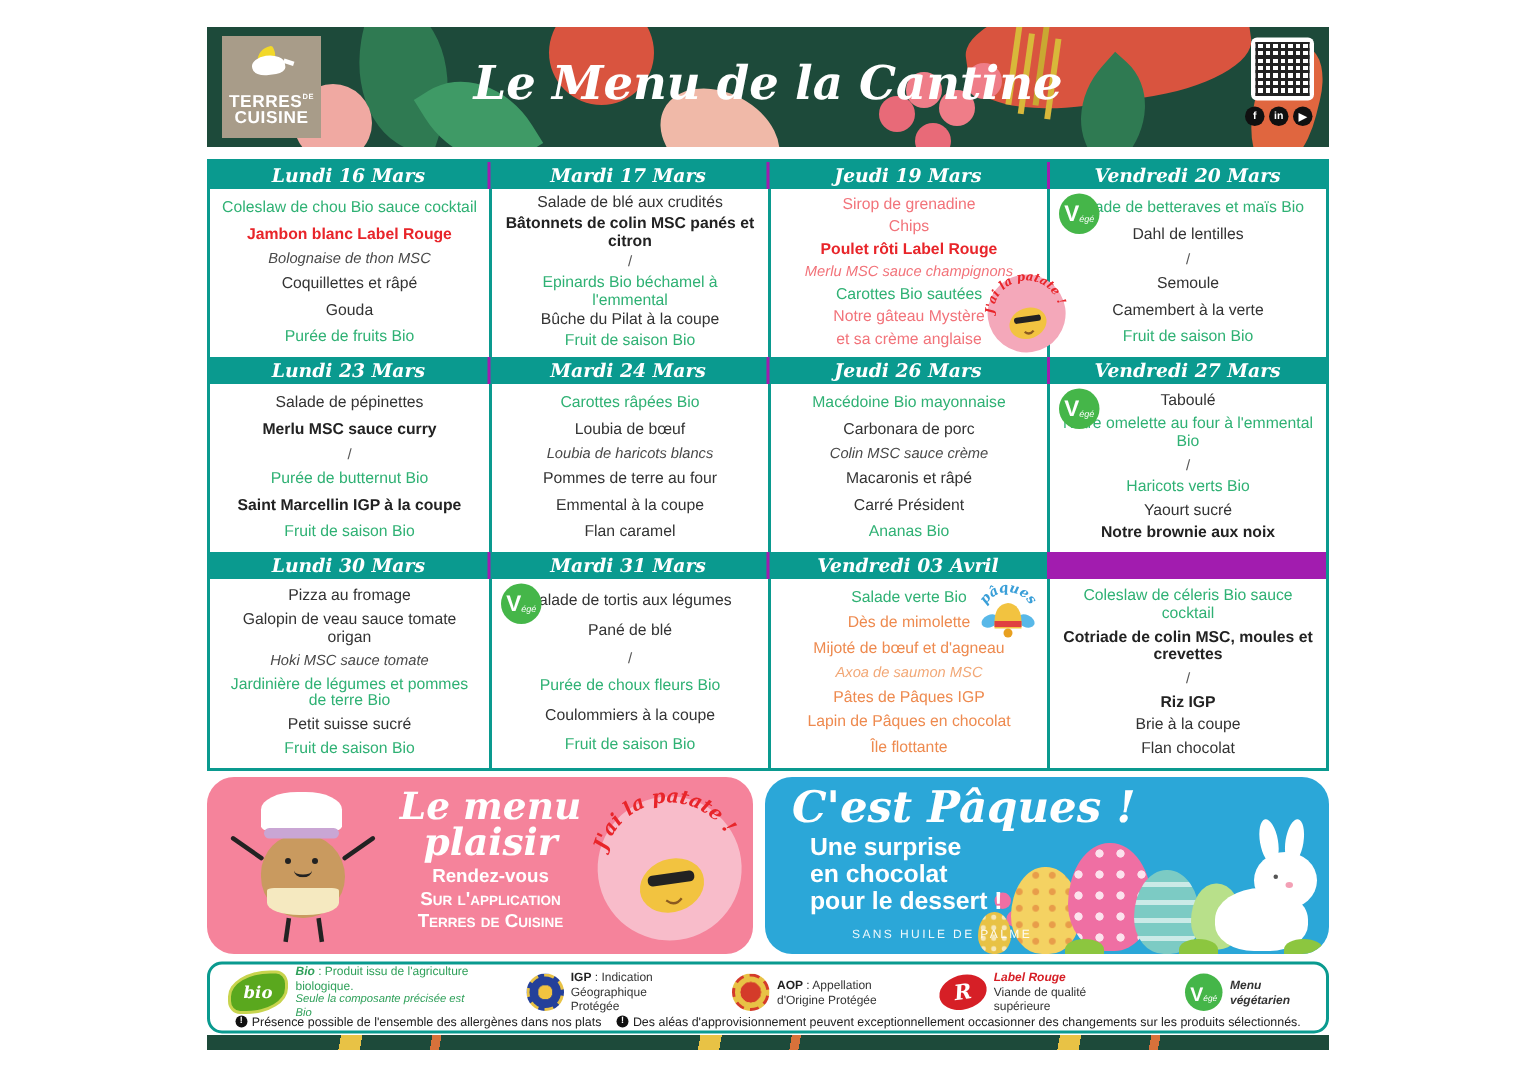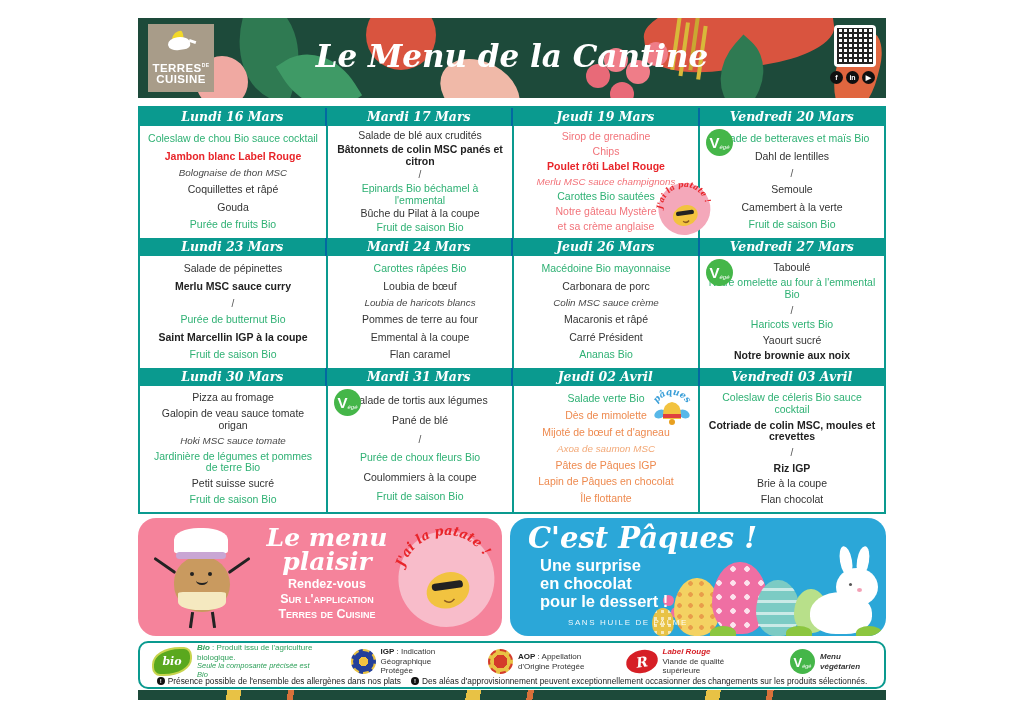--- a/index.html
+++ b/index.html
@@ -33,21 +33,21 @@
   .logo-text{position:absolute;left:0;right:0;bottom:6px;text-align:center;color:#fff;font-weight:bold;font-size:11.5px;line-height:1.02;letter-spacing:.4px;}
   .logo-text sup{font-size:5px;}
   .header-title{position:absolute;left:0;right:0;top:20px;text-align:center;color:#fff;font-size:31px;z-index:3;}
   .qr{position:absolute;right:10px;top:7px;width:42px;height:42px;background:#fff;border-radius:4px;padding:3px;box-sizing:border-box;z-index:4;}
   .qr-inner{width:100%;height:100%;background-image:repeating-linear-gradient(0deg,#222 0 2px,transparent 2px 5px),repeating-linear-gradient(90deg,#222 0 2px,transparent 2px 5px);}
   .socials{position:absolute;right:11px;top:53px;display:flex;gap:3px;z-index:4;}
   .soc{width:13px;height:13px;border-radius:50%;background:#101010;color:#fff;font-size:7px;font-weight:bold;display:flex;align-items:center;justify-content:center;}
 
   
   .menu-table{position:absolute;left:138px;top:106px;width:748px;border:2px solid var(--teal);box-sizing:border-box;background:#fff;}
-  .date-band{display:grid;grid-template-columns:repeat(4,1fr);gap:2px;background:#0369a1;}
+  .date-band{display:grid;grid-template-columns:repeat(4,1fr);gap:2px;background:#a21caf;}
   .date-cell{background:var(--teal);color:#fff;text-align:center;font-family:"DejaVu Serif",serif;font-style:italic;font-weight:bold;font-size:12.5px;padding:1px 0 2px;}
   .week-row{display:grid;grid-template-columns:repeat(4,1fr);}
   .week-row.w1,.week-row.w2{height:112px;}
   .week-row.w3{height:126px;}
   .day-cell{position:relative;display:flex;flex-direction:column;justify-content:space-evenly;align-items:center;text-align:center;padding:2px 8px;box-sizing:border-box;border-left:2px solid var(--teal);}
   .day-cell:first-child{border-left:none;}
   .item{font-size:10.5px;line-height:1.12;color:var(--dark);}
   .item.green{color:var(--green);text-align:center;}
   .item.dark-bold{font-weight:bold;color:#222;}
   .item.italic{font-style:italic;font-size:9.8px;color:#484848;}
@@ -270,21 +270,20 @@
         <div class="item green">Notre omelette au four à l'emmental Bio</div>
         <div class="item slash">/</div>
         <div class="item green">Haricots verts Bio</div>
         <div class="item dark">Yaourt sucré</div>
         <div class="item dark-bold">Notre brownie aux noix</div>
       </div>
     </div>
     <div class="date-band">
       <div class="date-cell script">Lundi 30 Mars</div>
       <div class="date-cell script">Mardi 31 Mars</div>
-      <div class="date-cell script">Jeudi 02 Avril</div>
       <div class="date-cell script">Vendredi 03 Avril</div>
     </div>
     <div class="week-row w3">
       <div class="day-cell">
         <div class="item dark">Pizza au fromage</div>
         <div class="item dark">Galopin de veau sauce tomate origan</div>
         <div class="item italic">Hoki MSC sauce tomate</div>
         <div class="item green">Jardinière de légumes et pommes de terre Bio</div>
         <div class="item dark">Petit suisse sucré</div>
         <div class="item green">Fruit de saison Bio</div>

